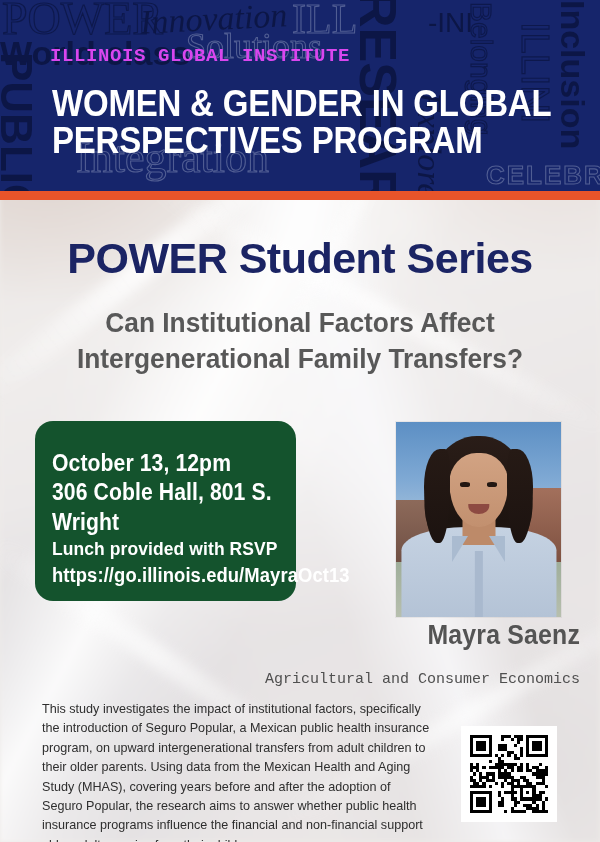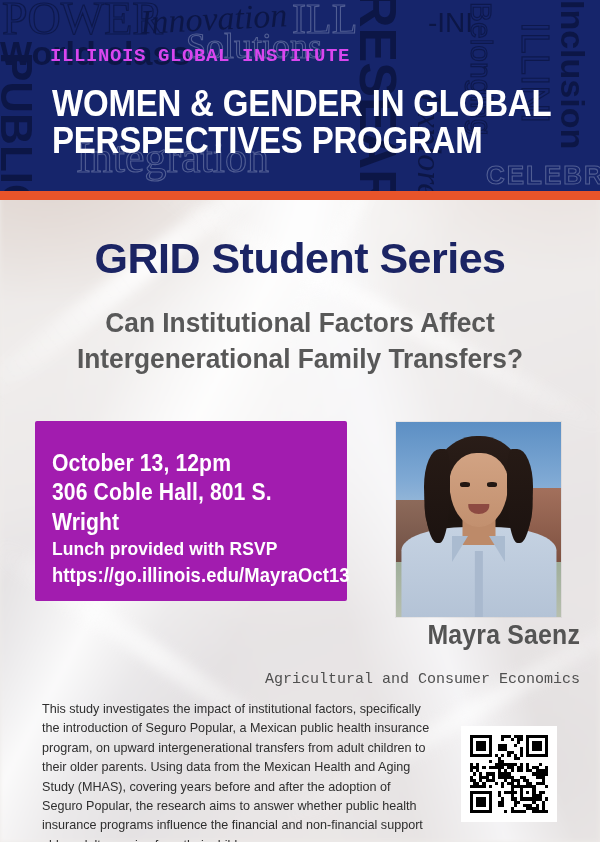--- a/index.html
+++ b/index.html
@@ -131,23 +131,23 @@
     color: #585858;
     line-height: 1.28;
     font-family: "Liberation Sans Narrow", "Liberation Sans", sans-serif;
     transform: scaleX(0.94);
   }
 
   
   #event-box {
     position: absolute;
     left: 35px; top: 421px;
-    width: 312px; height: 180px;
-    background: #a21caf;
-    border-radius: 2px;
+    width: 261px; height: 180px;
+    background: #14532d;
+    border-radius: 18px;
   }
   #event-box-inner {
     position: absolute;
     left: 17px; top: 28px;
     width: 280px;
     color: #ffffff;
     font-family: "Liberation Sans Narrow", "Liberation Sans", sans-serif;
   }
   .ev-line {
     display: block;
@@ -332,21 +332,21 @@
 
     <div id="hdr-text-block">
       <div id="ig-institute">ILLINOIS GLOBAL INSTITUTE</div>
       <div id="banner-title-1">WOMEN &amp; GENDER IN GLOBAL</div>
       <div id="banner-title-2">PERSPECTIVES PROGRAM</div>
     </div>
   </div>
 
   <div id="orange-rule"></div>
 
-  <div id="series-title">GRID Student Series</div>
+  <div id="series-title">POWER Student Series</div>
   <div id="talk-title">
     <div>Can Institutional Factors Affect</div>
     <div>Intergenerational Family Transfers?</div>
   </div>
 
   <div id="event-box">
     <div id="event-box-inner">
       <span class="ev-line ev-big">October 13, 12pm</span>
       <span class="ev-line ev-big">306 Coble Hall, 801 S. Wright</span>
       <span class="ev-line ev-small">Lunch provided with RSVP</span>

